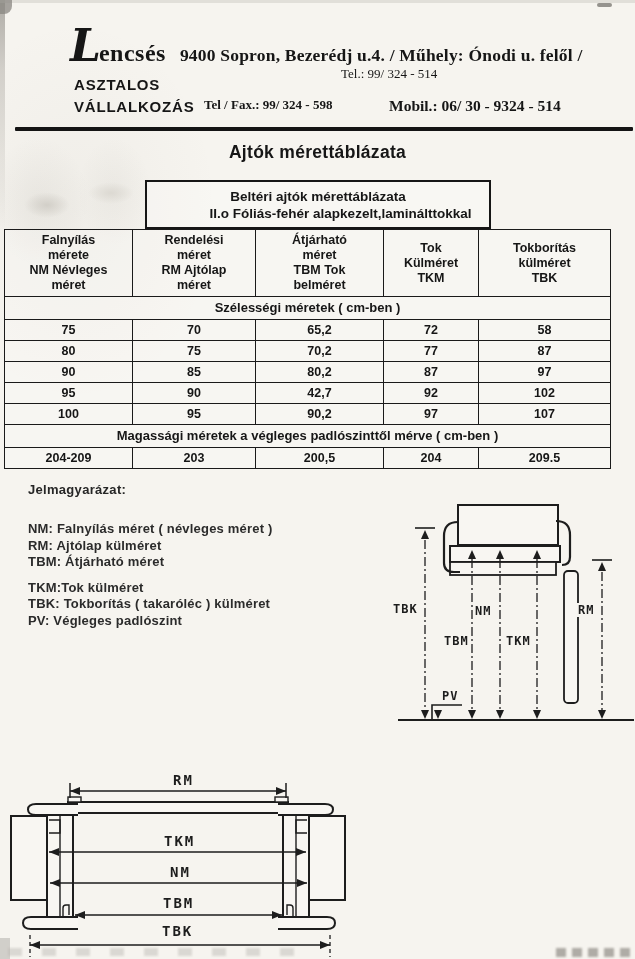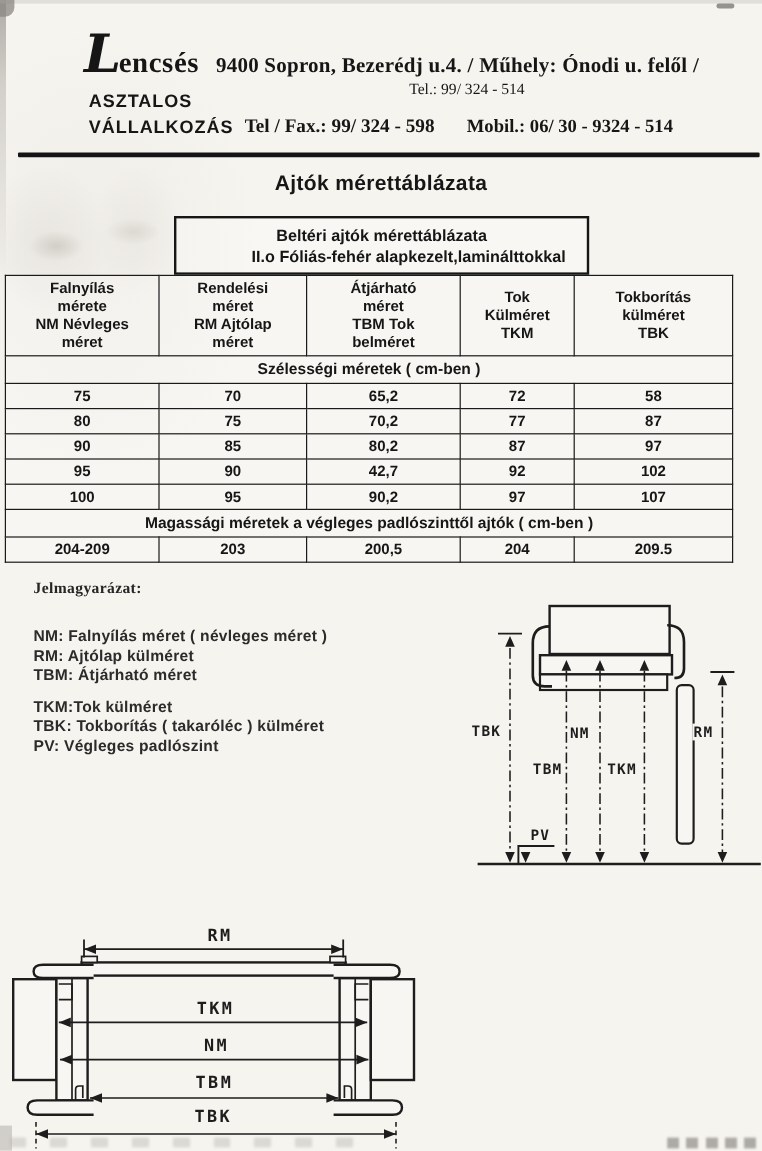--- a/index.html
+++ b/index.html
@@ -32,21 +32,21 @@
   .scan-corner-bl{position:absolute;left:0;top:938px;width:10px;height:21px;background:#b9b6b0;opacity:.6;}
 
   
   .brand-row{position:absolute;left:70px;top:24px;display:flex;align-items:baseline;white-space:nowrap;}
   .script-l{font-family:"DejaVu Serif", serif;font-style:italic;font-weight:bold;font-size:44px;line-height:1;letter-spacing:-2px;}
   .brand-rest{font-family:"Liberation Serif", serif;font-weight:bold;font-size:24px;letter-spacing:.5px;}
   .brand-address{font-family:"Liberation Serif", serif;font-weight:bold;font-size:17.5px;margin-left:14px;letter-spacing:.2px;}
   .biz1{position:absolute;left:74px;top:76px;font-size:15px;font-weight:bold;letter-spacing:.8px;}
   .biz2{position:absolute;left:74px;top:98px;font-size:15px;font-weight:bold;letter-spacing:.8px;}
   .tel{position:absolute;left:341px;top:66px;font-family:"Liberation Serif", serif;font-weight:normal;font-size:13px;}
-  .telfax{position:absolute;left:204px;top:97px;font-family:"Liberation Serif", serif;font-weight:bold;font-size:16px;}
+  .telfax{position:absolute;left:204px;top:97px;font-family:"Liberation Serif", serif;font-weight:bold;font-size:13px;}
   .mobil{position:absolute;left:389px;top:97px;font-family:"Liberation Serif", serif;font-weight:bold;font-size:15.5px;}
   .divider{position:absolute;left:15px;top:127px;width:618px;height:4px;background:#141414;border-radius:1px;}
 
   .doc-title{position:absolute;left:0;top:142px;width:635px;text-align:center;font-size:17.5px;font-weight:bold;letter-spacing:.3px;}
 
   
   .subtitle-box{position:absolute;left:145px;top:180px;width:346px;height:49px;border:2px solid #161616;
     box-sizing:border-box;display:flex;flex-direction:column;justify-content:center;text-align:center;background:rgba(255,255,255,.25);}
   .subtitle-box .l1{font-size:13.5px;font-weight:bold;}
   .subtitle-box .l2{font-size:13.5px;font-weight:bold;margin-top:2px;padding-left:45px;}
@@ -56,21 +56,21 @@
     background:rgba(255,255,255,.2);}
   table.size-table th, table.size-table td{
     border:1.6px solid #1a1a1a;text-align:center;vertical-align:middle;padding:1px 2px;
   }
   table.size-table th{font-size:12.5px;font-weight:bold;line-height:15px;height:64px;}
   table.size-table td{font-size:12.5px;font-weight:600;height:18px;line-height:16px;}
   table.size-table td.section{font-size:13px;font-weight:bold;height:20px;}
 
   
   .legend{position:absolute;left:28px;top:482px;}
-  .legend-title{font-size:13px;font-weight:bold;letter-spacing:.3px;color:#262626;font-family:Liberation Serif, serif;}
+  .legend-title{font-size:13px;font-weight:bold;letter-spacing:.3px;color:#262626;}
   .legend-group1{margin-top:24px;}
   .legend-group2{margin-top:9px;}
   .legend-line{font-size:13px;font-weight:600;color:#2b2b2b;line-height:16.5px;letter-spacing:.2px;}
 
   
   .vdiag-svg{position:absolute;left:388px;top:495px;}
   .pdiag-svg{position:absolute;left:8px;top:765px;}
   .diag-label{position:absolute;font-family:"DejaVu Sans Mono", monospace;font-weight:bold;color:#1d1d1d;background:#f6f4ef;padding:0 1px;}
   .vlabel{font-size:12px;letter-spacing:1px;}
   .plabel{font-size:14px;letter-spacing:2px;}
@@ -162,21 +162,21 @@
           <td>102</td>
         </tr>
         <tr>
           <td>100</td>
           <td>95</td>
           <td>90,2</td>
           <td>97</td>
           <td>107</td>
         </tr>
         <tr>
-          <td colspan="5" class="section">Magassági méretek a végleges padlószinttől ajtók ( cm-ben )</td>
+          <td colspan="5" class="section">Magassági méretek a végleges padlószinttől mérve ( cm-ben )</td>
         </tr>
         <tr>
           <td>204-209</td>
           <td>203</td>
           <td>200,5</td>
           <td>204</td>
           <td>209.5</td>
         </tr>
       </tbody>
   </table>

